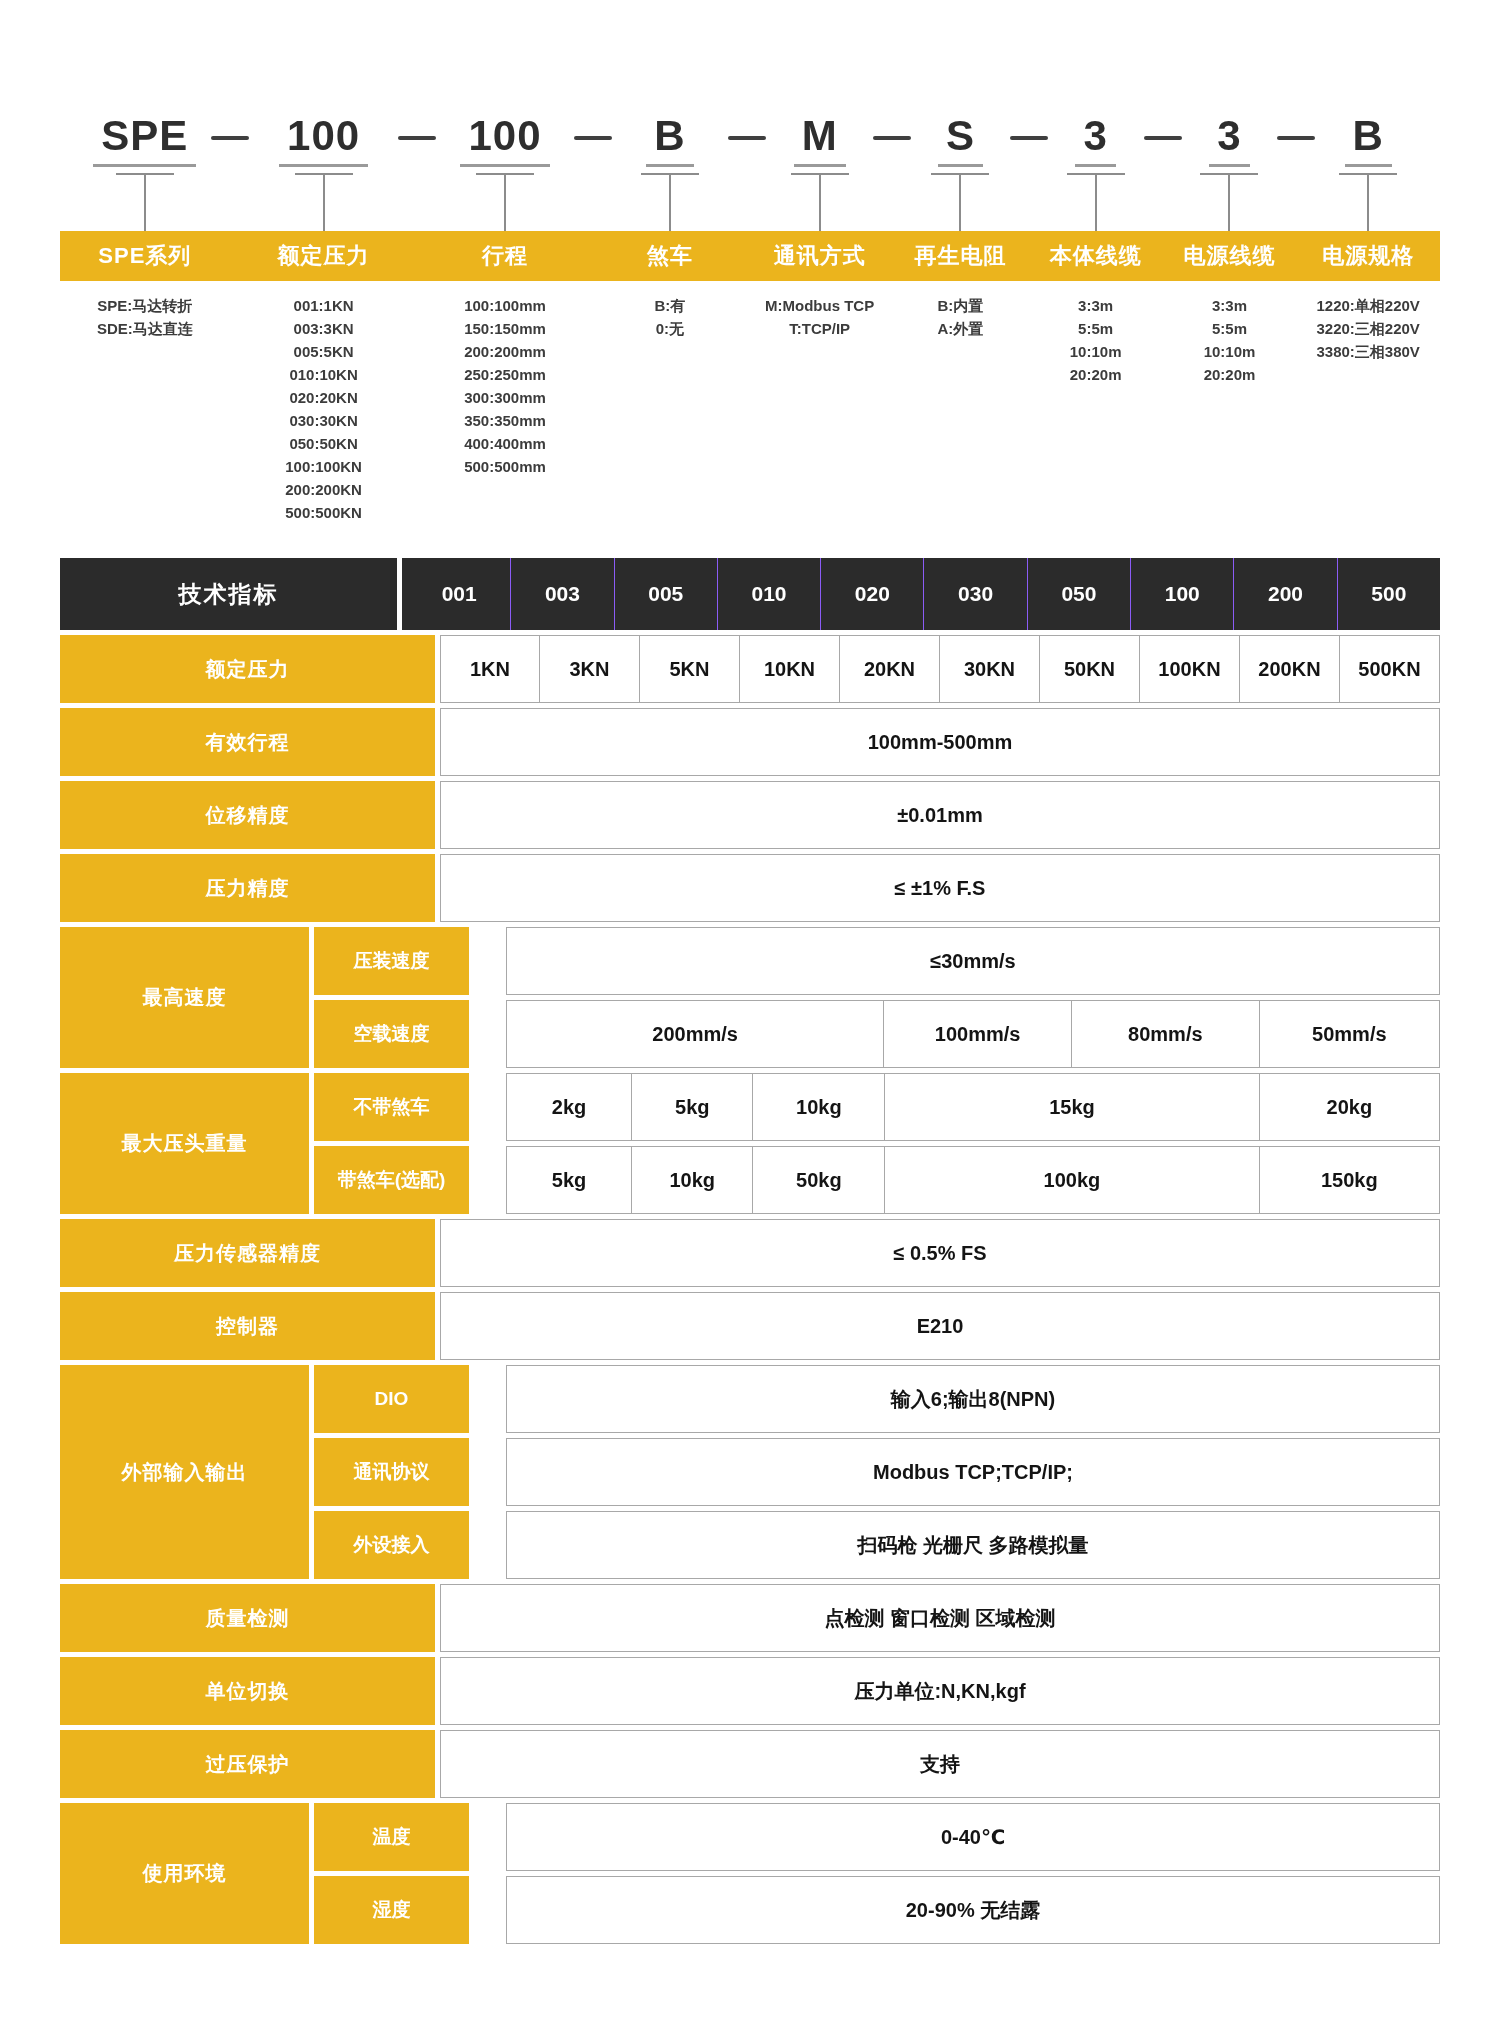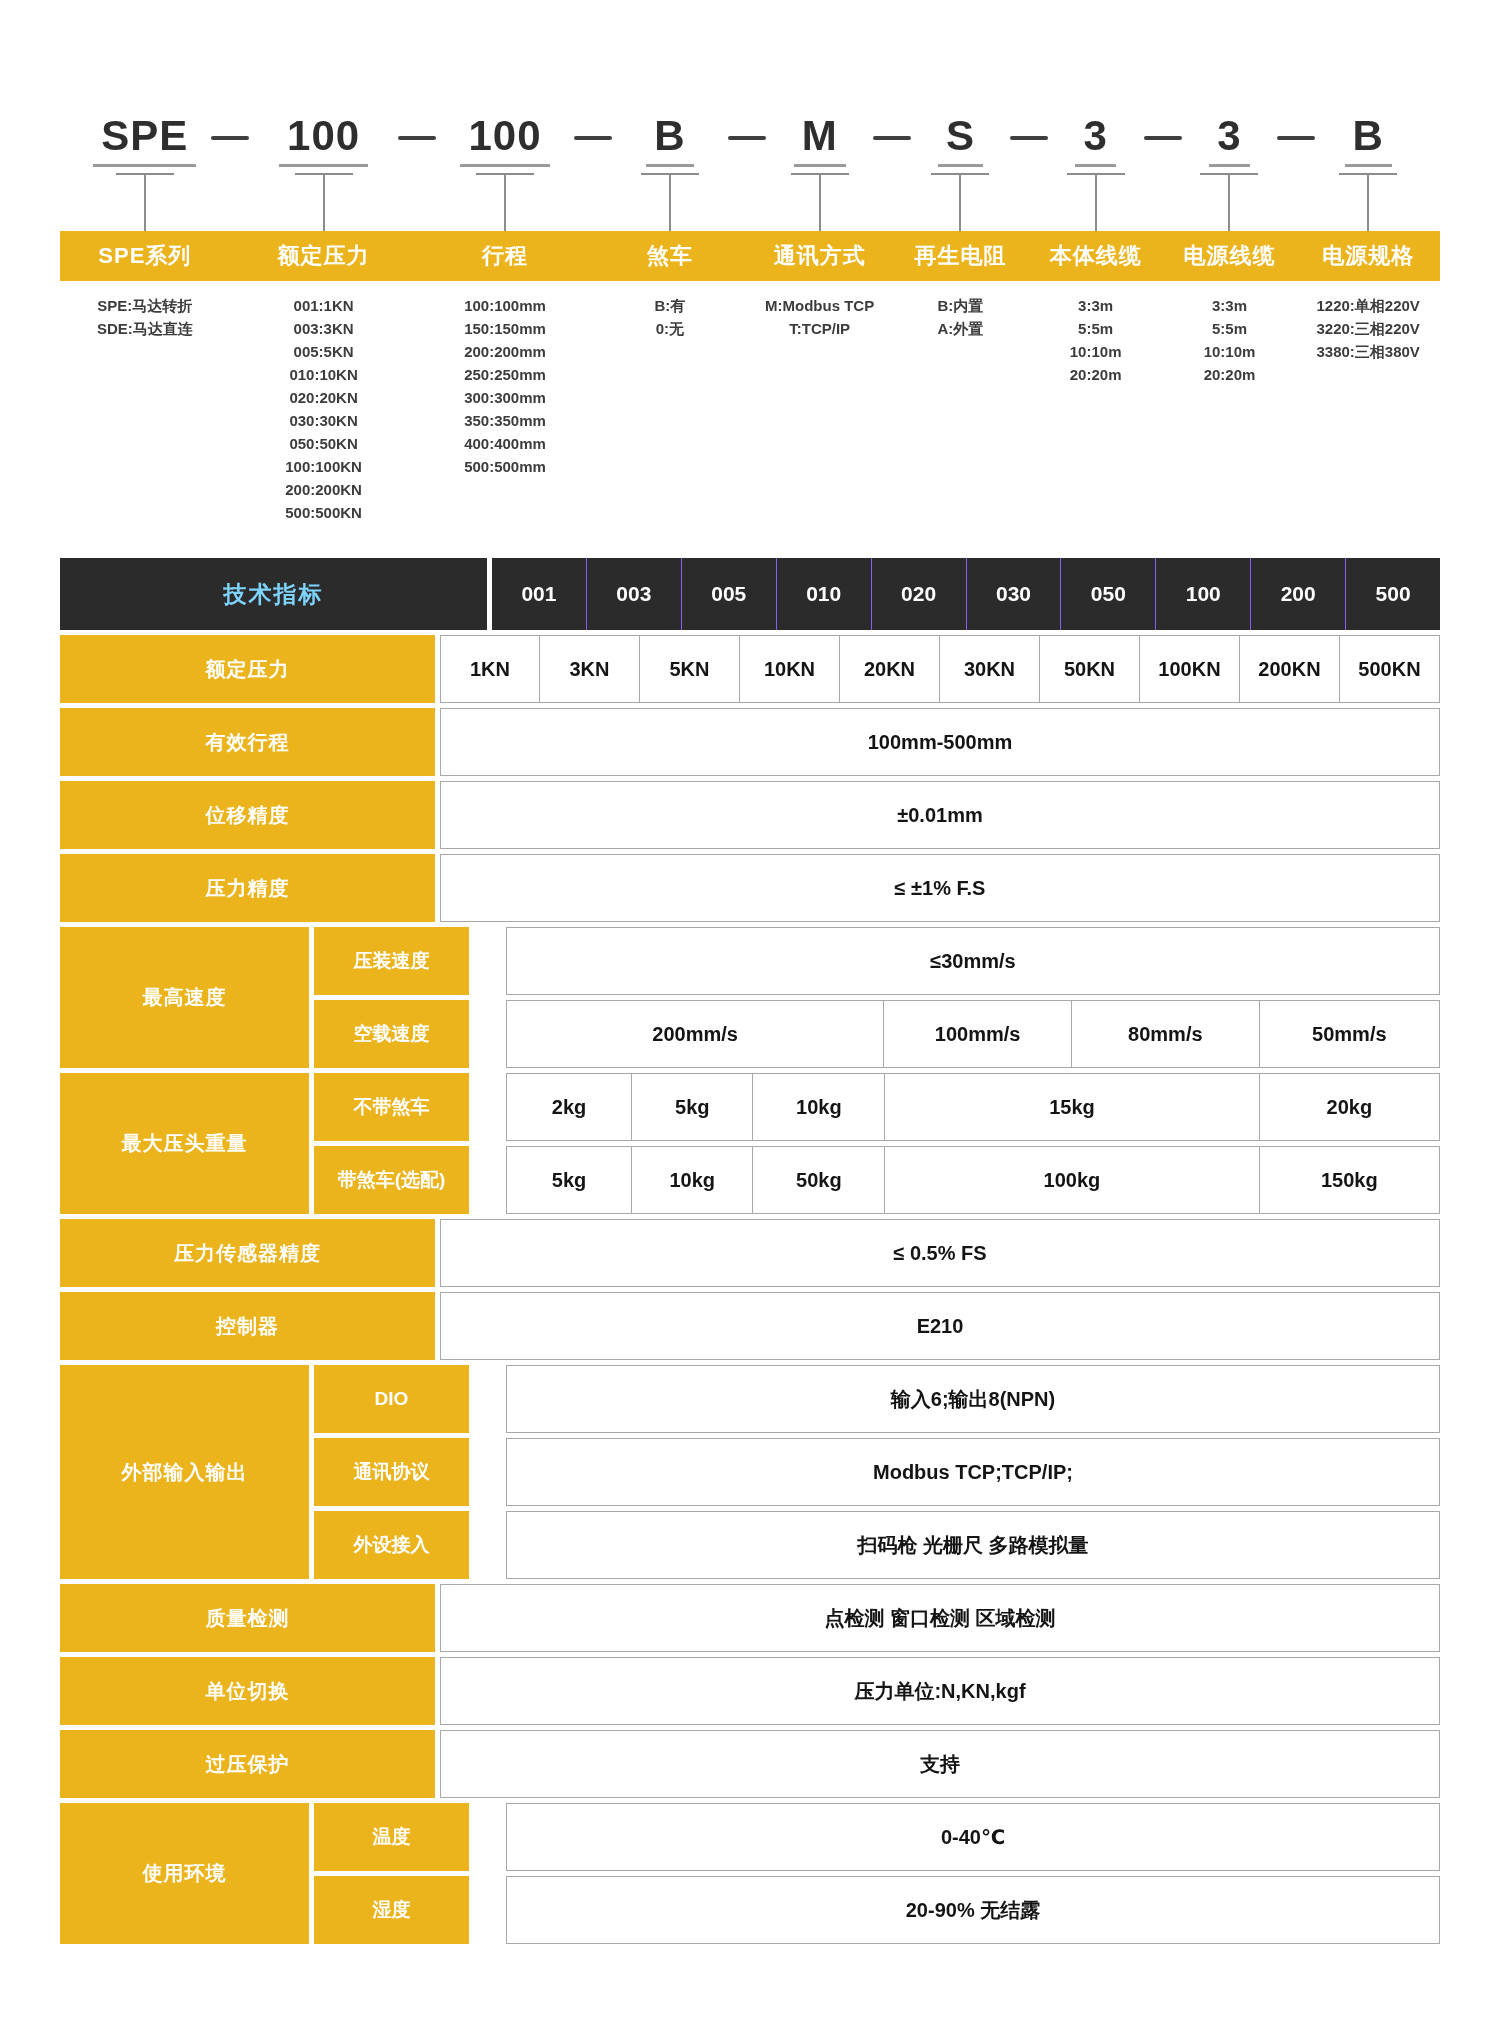--- a/index.html
+++ b/index.html
@@ -28,25 +28,25 @@
   .band-cell{display:flex;align-items:center;justify-content:center;
     color:#ffffff;font-size:22px;font-weight:bold;letter-spacing:1px;box-sizing:border-box;}
   .legend-options{display:flex;width:100%;min-height:252px;margin-top:13px;}
   .opt-col{text-align:center;box-sizing:border-box;}
   .opt-line{font-size:15px;font-weight:600;color:#3c3c3c;line-height:23px;white-space:nowrap;}
 
   
   .spec-table{margin-top:12px;}
   .t-header{display:flex;height:72px;margin-bottom:5px;}
   .t-header .h-title{
-    width:427px;margin-right:5px;background:#2b2b2b;color:#7dd3fc;
+    width:337px;margin-right:5px;background:#2b2b2b;color:#ffffff;
     display:flex;align-items:center;justify-content:center;
     font-size:23px;font-weight:bold;letter-spacing:2px;flex:none;
   }
-  .t-header .h-cols{flex:1;display:flex;background:#2b2b2b;}
+  .t-header .h-cols{flex:1;display:flex;background:#2b2b2b;padding-left:6px;}
   .h-col{flex:1;display:flex;align-items:center;justify-content:center;
     color:#ffffff;font-size:21px;font-weight:bold;}
   .h-col + .h-col{border-left:1px solid #8b5cf6;}
 
   .t-row{display:flex;height:68px;margin-bottom:5px;}
   .lbl{
     width:375px;margin-right:5px;background:#EBB41D;color:#ffffff;flex:none;
     display:flex;align-items:center;justify-content:center;
     font-size:20px;font-weight:bold;letter-spacing:1px;white-space:nowrap;
   }

